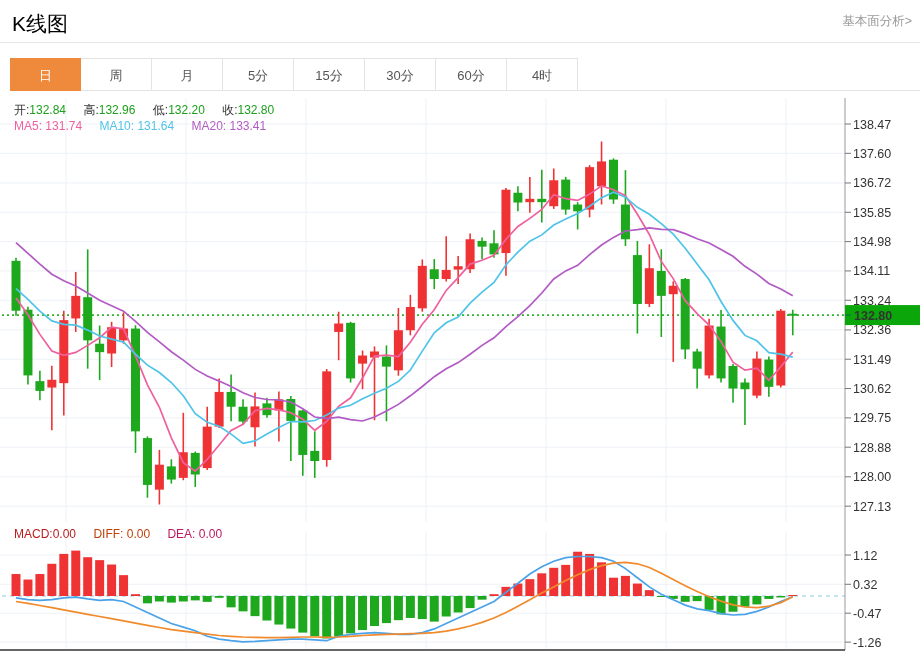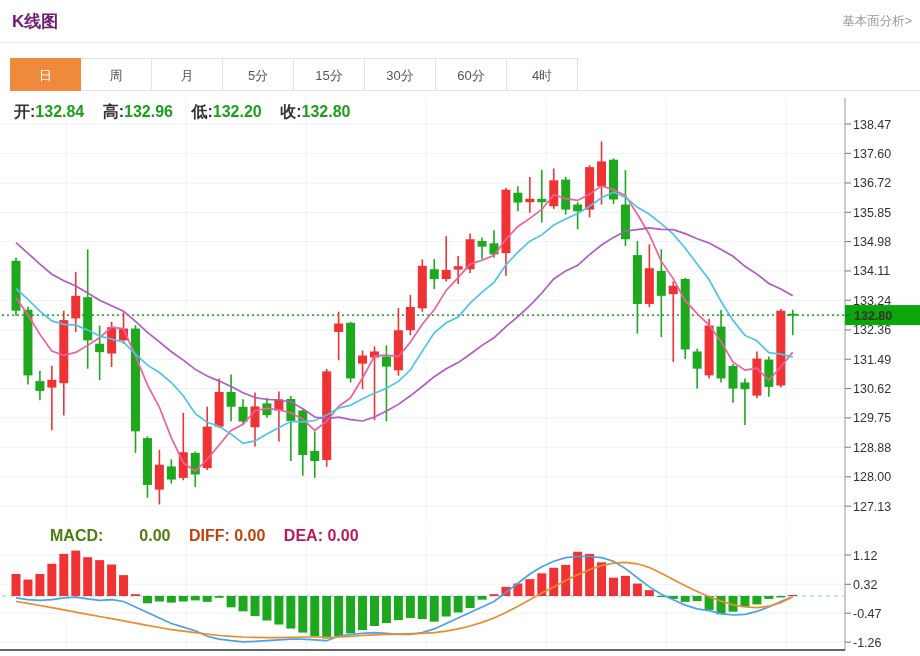--- a/index.html
+++ b/index.html
@@ -1,37 +1,37 @@
 <!DOCTYPE html>
 <html><head>
 <meta charset="utf-8">
 <style>
   html,body{margin:0;padding:0;background:#fff;}
   .app{position:relative;width:920px;height:656px;background:#fff;overflow:hidden;
        font-family:"Liberation Sans",sans-serif;}
-  .title{position:absolute;left:12px;top:10px;font-size:17px;font-weight:bold;color:#701a75;}
+  .title{position:absolute;left:12px;top:10px;font-size:21px;font-weight:normal;color:#000000;}
   .link{position:absolute;right:8px;top:13px;font-size:12.5px;color:#999;text-decoration:none;cursor:pointer;margin-left:8px;}
   .hrule{position:absolute;left:0;top:42px;width:920px;border-top:1px solid #e7e7e7;}
   .tabs{position:absolute;left:10px;top:58px;display:flex;}
   .tab{width:71px;height:33px;line-height:33px;text-align:center;font-size:13px;color:#555;
        background:#fff;border:1px solid #e3e3e3;border-left:none;cursor:pointer;box-sizing:border-box;}
   .tab:first-child{border-left:1px solid #e3e3e3;}
   .tab.active{background:#ef8a3d;border-color:#ef8a3d;color:#fff;}
   .tabs-ext{position:absolute;left:578px;right:0;top:90px;border-top:1px solid #e3e3e3;}
-  .lg{position:absolute;left:14px;font-size:16px;pointer-events:none;white-space:nowrap;font-weight:bold;}
+  .lg{position:absolute;left:14px;font-size:12px;pointer-events:none;white-space:nowrap;}
   .lg1{top:102px;}
   .lg2{top:119px;}
   .lg3{top:527px;}
   .lg .lbl{color:#333;}
   .lg .sp{display:inline-block;width:14px;}
   .val-g{color:#1ca01c;}
   .ma5{color:#f0609e;}
   .ma10{color:#4fc4e8;}
   .ma20{color:#b25bc4;}
-  .mcd{color:#4d7c0f;margin-left:36px;}
+  .mcd{color:#b91c1c;}
   .dif{color:#c2410c;}
   .dea{color:#be185d;}
   #chart-svg{position:absolute;left:0;top:96px;}
   #chart-svg text{font-family:"Liberation Sans",sans-serif;font-size:12.5px;fill:#333;}
 </style>
 </head>
 <body>
 
 <div class="app">
   <div class="title">K线图</div>
@@ -339,19 +339,24 @@
       </g>
     </svg>
 
   <div class="lg lg1">
     <span class="lbl">开:</span><span class="val-g">132.84</span><span class="sp"></span>
     <span class="lbl">高:</span><span class="val-g">132.96</span><span class="sp"></span>
     <span class="lbl">低:</span><span class="val-g">132.20</span><span class="sp"></span>
     <span class="lbl">收:</span><span class="val-g">132.80</span>
   </div>
 
+  <div class="lg lg2">
+    <span class="ma5">MA5:</span> <span class="ma5">131.74</span><span class="sp"></span>
+    <span class="ma10">MA10:</span> <span class="ma10">131.64</span><span class="sp"></span>
+    <span class="ma20">MA20:</span> <span class="ma20">133.41</span>
+  </div>
 
   <div class="lg lg3">
     <span class="mcd">MACD:</span><span class="mcd">0.00</span><span class="sp"></span>
     <span class="dif">DIFF:</span> <span class="dif">0.00</span><span class="sp"></span>
     <span class="dea">DEA:</span> <span class="dea">0.00</span>
   </div>
 </div>
 
 </body></html>

